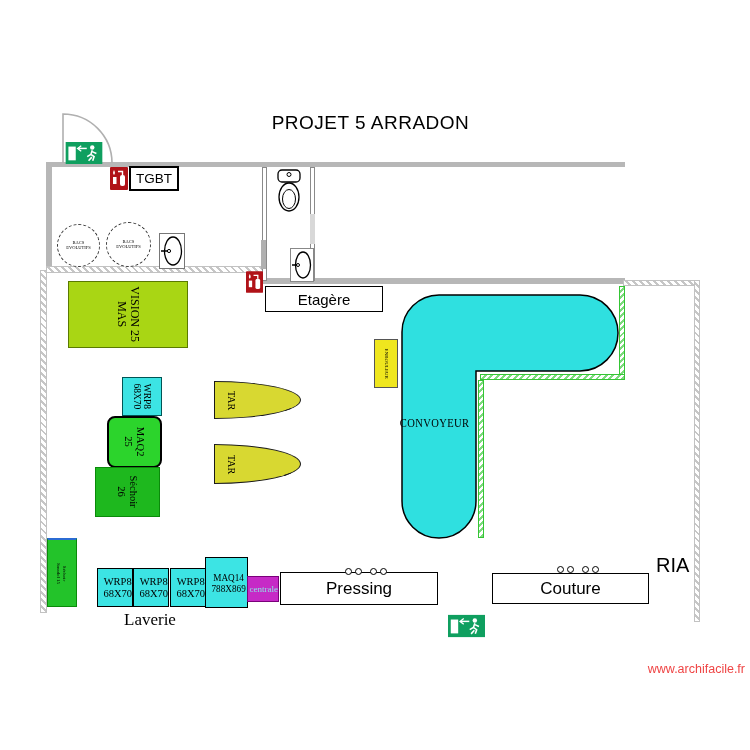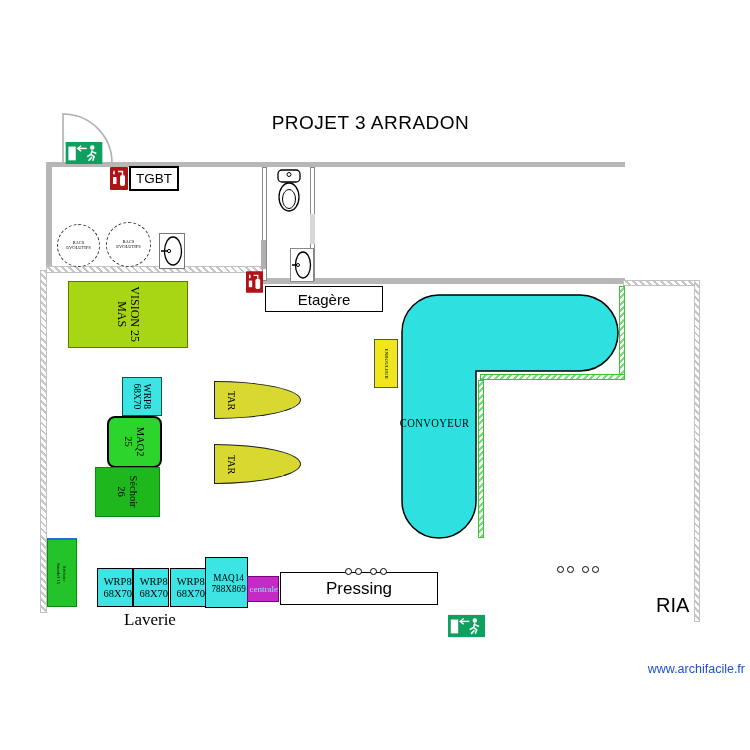--- a/index.html
+++ b/index.html
@@ -26,21 +26,21 @@
   .dots .gap{width:8px;display:block;}
   .circle{position:absolute;border:1.5px dashed #333;border-radius:50%;background:#fff;box-sizing:border-box;
           display:flex;align-items:center;justify-content:center;font-family:"Liberation Serif",serif;}
   svg{display:block;}
 </style>
 </head>
 <body>
 
 <div id="plan">
 
-  <div class="abs" style="left:248px;top:112px;width:245px;text-align:center;font-size:19px;letter-spacing:.5px;">PROJET 3 ARRADON</div>
+  <div class="abs" style="left:248px;top:112px;width:245px;text-align:center;font-size:19px;letter-spacing:.5px;">PROJET 5 ARRADON</div>
 
   <div class="wall" style="left:46px;top:162px;width:579px;height:5px;"></div>
   <div class="wall" style="left:46px;top:162px;width:6px;height:110px;"></div>
   <div class="wall" style="left:247px;top:278px;width:378px;height:6px;"></div>
   <div class="hwall" style="left:40px;top:270px;width:7px;height:343px;"></div>
   <div class="hwall" style="left:46px;top:266px;width:218px;height:7px;"></div>
   <div class="hwall" style="left:623px;top:280px;width:77px;height:6px;"></div>
   <div class="hwall" style="left:694px;top:280px;width:6px;height:342px;"></div>
 
   <div class="dwall" style="left:262px;top:167px;width:5px;height:114px;"></div>
@@ -88,22 +88,25 @@
 
   <div class="box" style="left:129px;top:166px;width:50px;height:25px;font-size:13.5px;">
     <span>TGBT</span>
   </div>
   <div class="box" style="left:265px;top:286px;width:118px;height:26px;font-size:15px;border-width:1.5px;">
     <span>Etagère</span>
   </div>
   <div class="box" style="left:280px;top:572px;width:158px;height:33px;font-size:17px;border-width:1.5px;">
     <span>Pressing</span>
   </div>
-
-  <div class="abs" style="left:656px;top:594px;width:44px;font-size:20px;">RIA</div>
+  <div class="box" style="left:492px;top:573px;width:157px;height:31px;font-size:17px;border-width:1.5px;">
+    <span>Couture</span>
+  </div>
+
+  <div class="abs" style="left:656px;top:554px;width:44px;font-size:20px;">RIA</div>
   <div class="abs" style="left:124px;top:610px;font-size:17px;font-family:Liberation Serif, serif;">Laverie</div>
 
   <div class="dots" style="left:345px;top:568px;">
     <i></i>
       <i></i>
       <span class="gap"></span>
       <i></i>
       <i></i>
   </div>
   <div class="dots" style="left:557px;top:566px;">
@@ -249,15 +252,15 @@
     <div class="hx" style="font-size:10px;transform:scaleX(.92);">
       <span>MAQ14</span>
       <span>788X869</span>
     </div>
   </div>
 
   <div class="mach flexc" style="left:247px;top:576px;width:32px;height:26px;background:#c62ac6;border:1px solid #7a007a;color:#8fe3e3;font-size:9px;">
     <span>centrale</span>
   </div>
 
-  <div class="abs" style="left:630px;top:662px;width:115px;text-align:right;font-size:12.5px;color:#1d4ed8;">www.archifacile.fr</div>
+  <div class="abs" style="left:630px;top:662px;width:115px;text-align:right;font-size:12.5px;color:#ef4444;">www.archifacile.fr</div>
 
 </div>
 
 </body></html>

